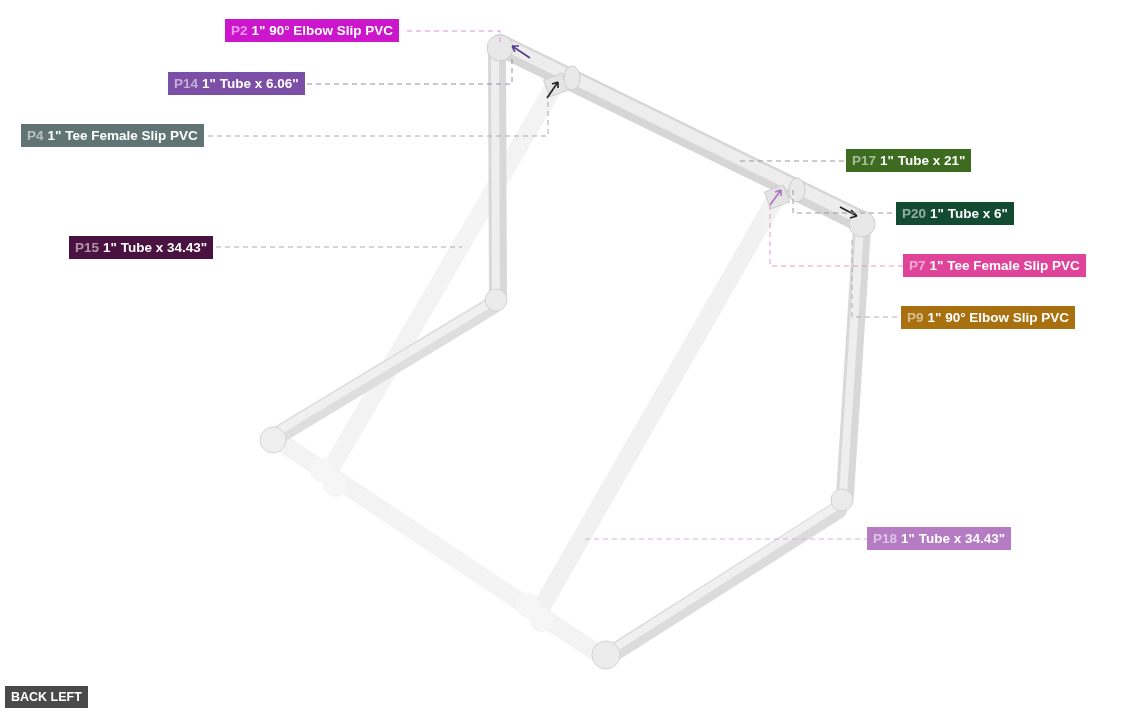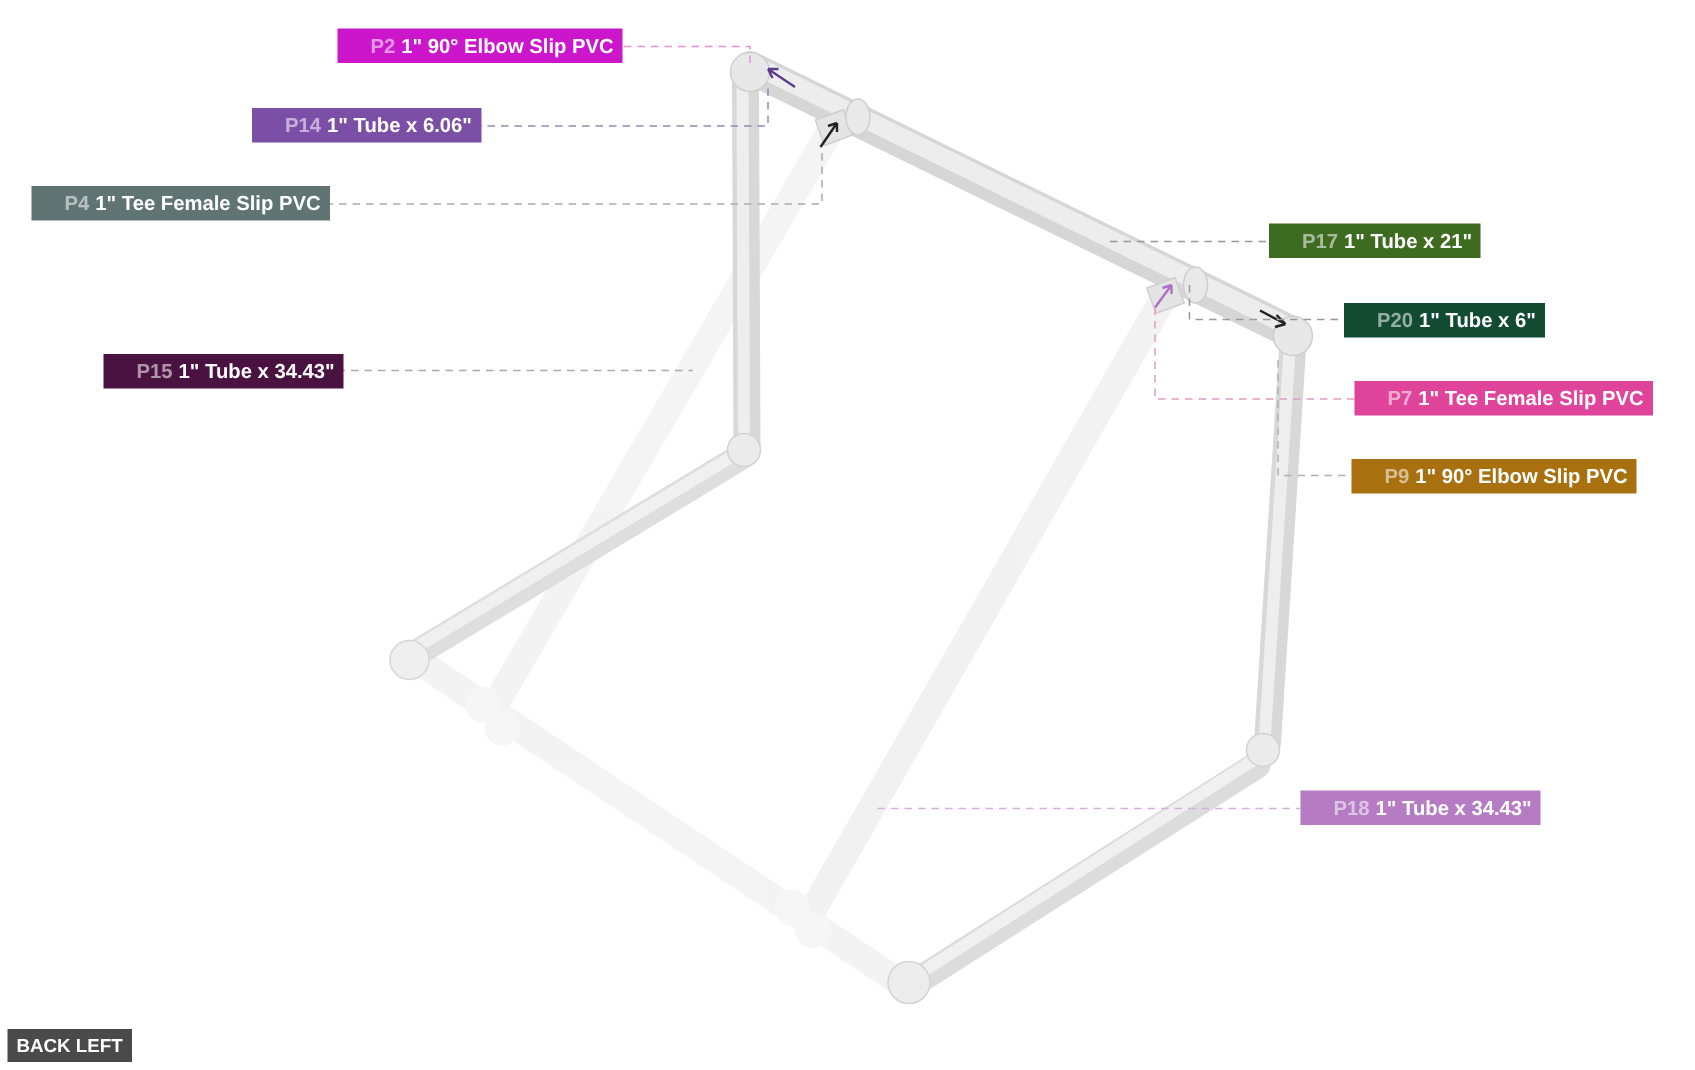--- a/index.html
+++ b/index.html
@@ -2,21 +2,21 @@
 <html><head>
 <meta charset="utf-8">
 <style>
   html, body { margin: 0; padding: 0; background: #ffffff; }
   body { width: 1130px; height: 713px; position: relative; overflow: hidden;
          font-family: "Liberation Sans", "DejaVu Sans", sans-serif; }
   #scene { position: absolute; left: 0; top: 0; width: 1130px; height: 713px; }
   .callout { position: absolute; height: 23px; line-height: 23px; padding: 0 6px;
              font-size: 13.5px; font-weight: bold; color: #ffffff; white-space: nowrap;
              box-sizing: border-box; cursor: pointer; }
-  .callout .pid { opacity: 0.55; margin-right: 4px; margin-left: 16px; }
+  .callout .pid { opacity: 0.55; margin-right: 4px; }
   .view-label { position: absolute; left: 5px; top: 686px; height: 22px; line-height: 22px;
                 padding: 0 6px; background: #4a4a4a; color: #fff; font-size: 12.5px;
                 font-weight: bold; cursor: pointer; }
 </style>
 </head>
 <body>
 
 <svg id="scene" viewBox="0 0 1130 713" xmlns="http://www.w3.org/2000/svg">
   <defs>
     <linearGradient id="pipeV" x1="0" y1="0" x2="1" y2="0">

